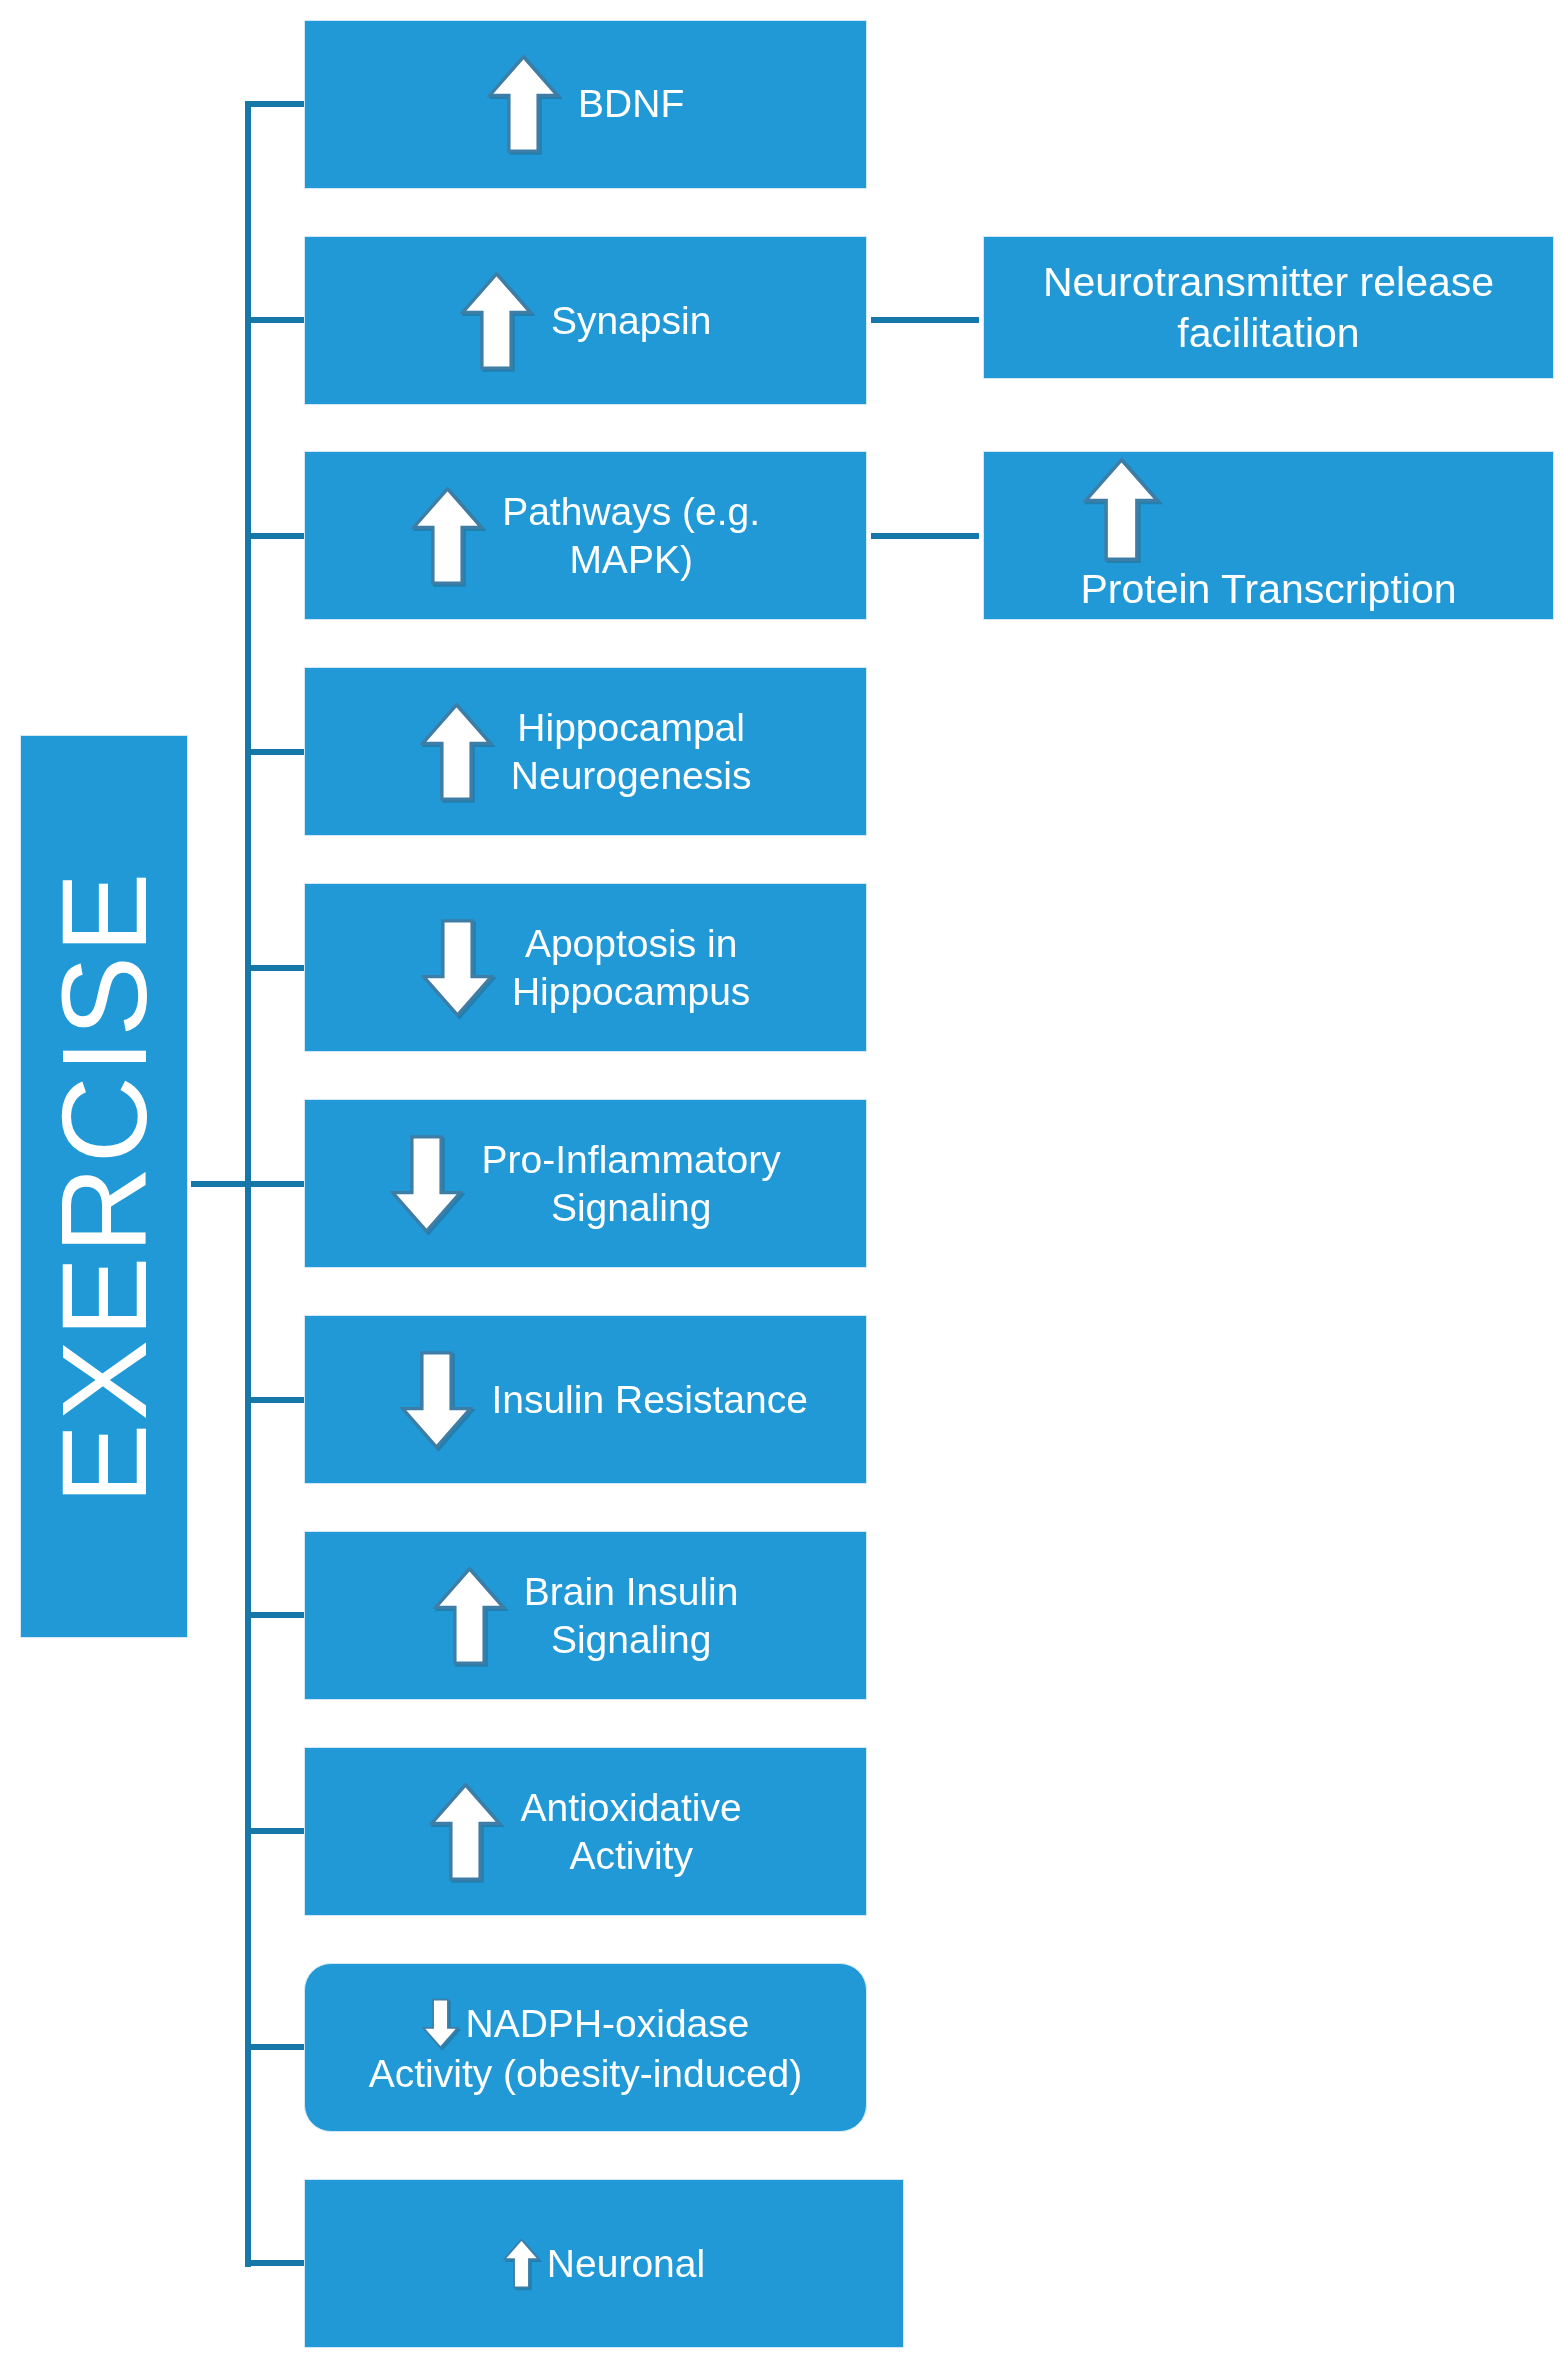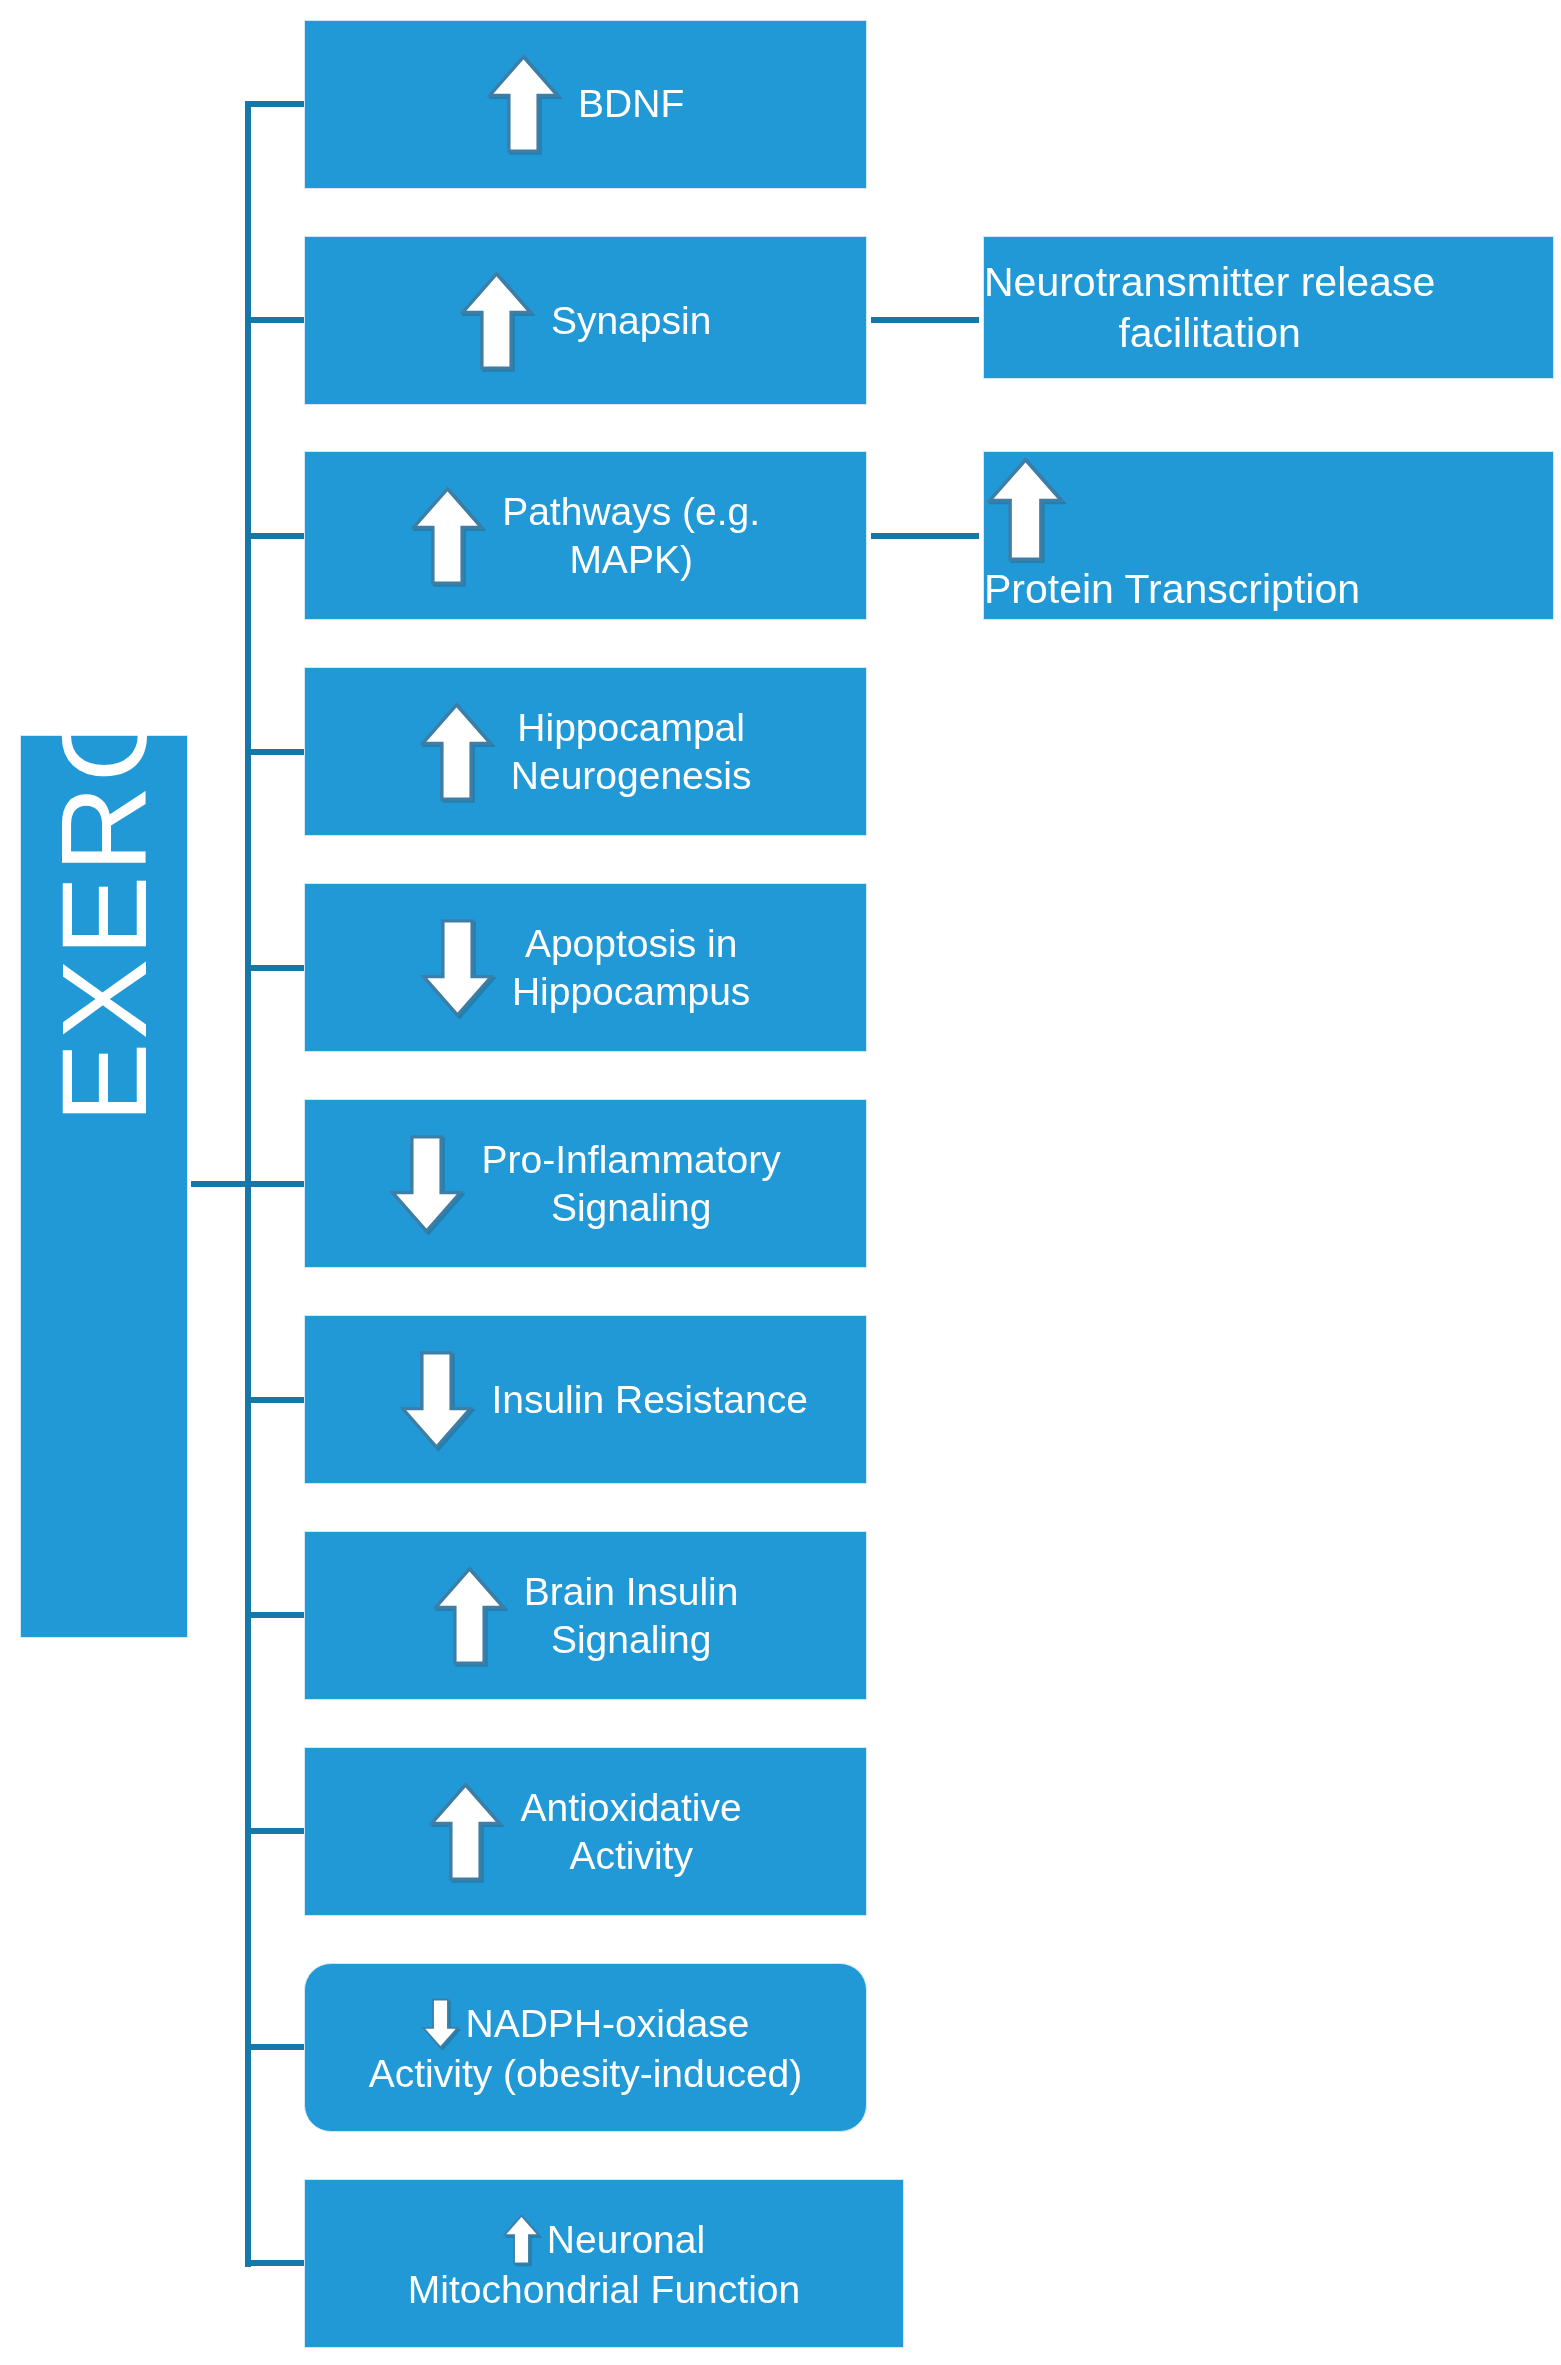--- a/index.html
+++ b/index.html
@@ -11,21 +11,21 @@
     overflow:hidden;
   }
   .shape{
     position:absolute;
     background:var(--box-fill,#2199d6);
     border:1.4px solid var(--box-border,#d2e8f5);
     box-sizing:border-box;
     color:#ffffff;
     display:flex;
     align-items:center;
-    justify-content:flex-start;
+    justify-content:center;
   }
   .node .inner{
     display:flex;align-items:center;justify-content:center;gap:18.3px;
     padding:0 9.8px;width:100%;
   }
   .node-text{
     text-align:center;
     font-size:39px;
     line-height:1.22;
     font-weight:400;
@@ -181,21 +181,20 @@
     <div class="line" style="left: 245px; top: 2044px; width: 59px; height: 6.3px;"></div>
     <div class="shape node" style="left: 304px; top: 2179px; width: 600px; height: 169px;">
       <div class="inner">
         <div class="node-text">
           <div class="inline-row">
             <svg class="arrow" width="37" height="53" viewBox="0 0 110 150">
               <polygon points="55,4 106,62 77,62 77,146 33,146 33,62 4,62" fill="#ffffff" stroke="#3e7da5" stroke-width="5"></polygon>
             </svg>
             <span>Neuronal</span>
           </div>
-          <div>Mitochondrial Function</div>
         </div>
       </div>
     </div>
     <div class="line" style="left: 245px; top: 2260px; width: 59px; height: 6.3px;"></div>
     <div class="shape rightnode" style="left: 983px; top: 236px; width: 571px; height: 143px;">
       <div class="inner">
         <div class="node-text">
           <div>Neurotransmitter release</div>
           <div>facilitation</div>
         </div>

